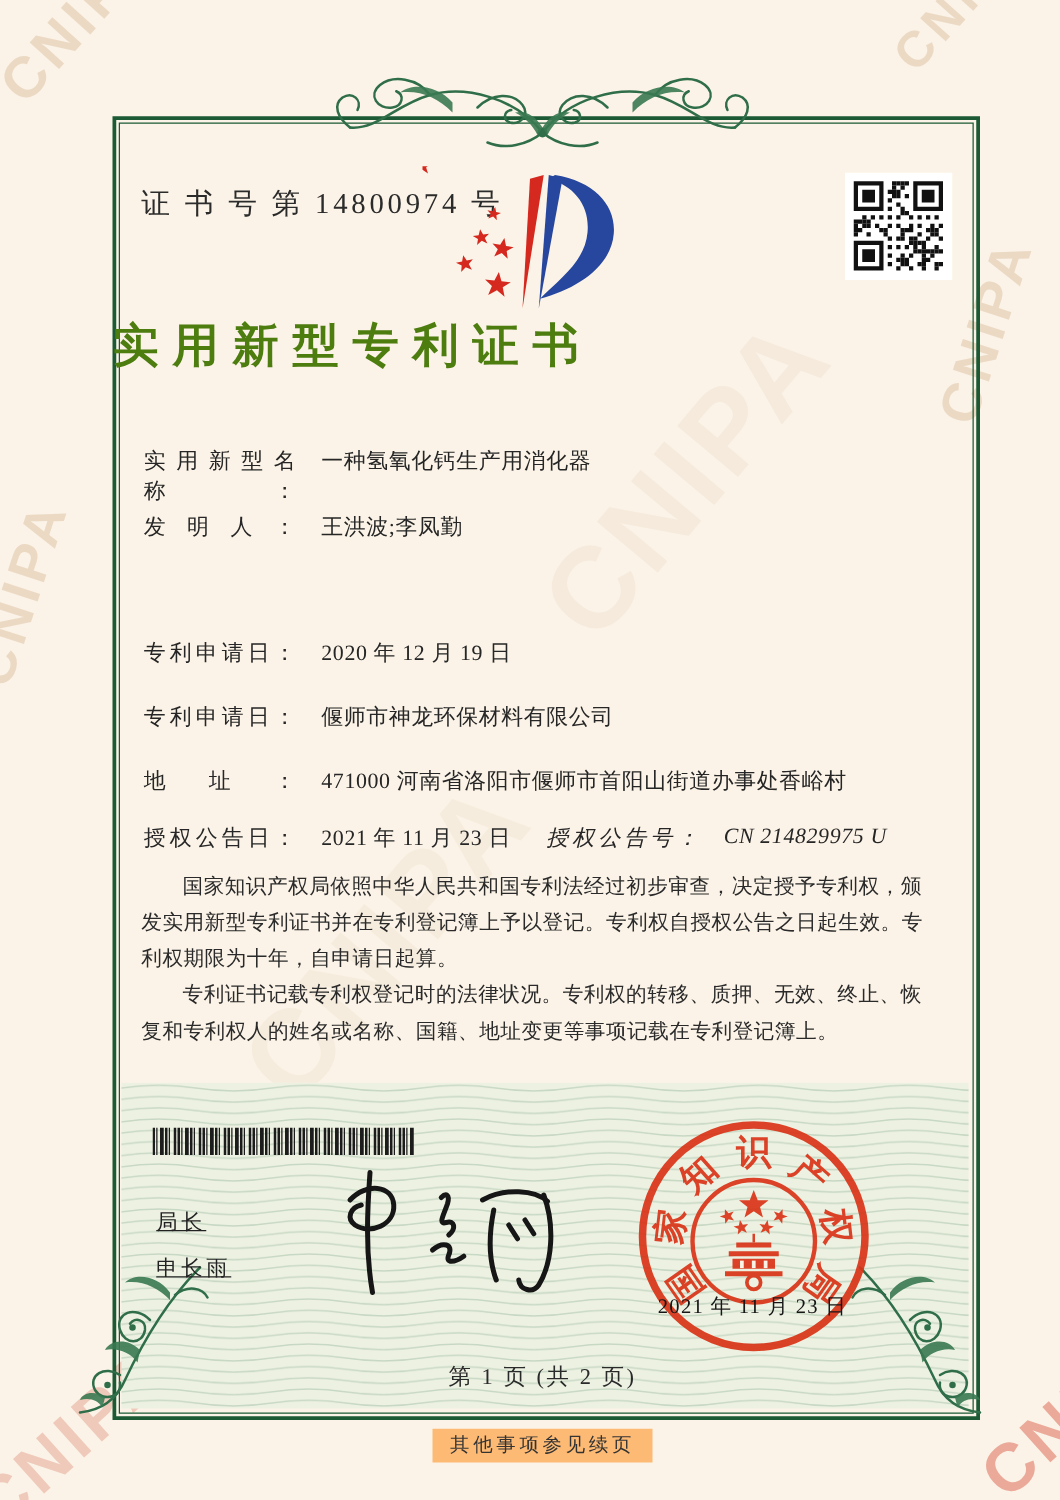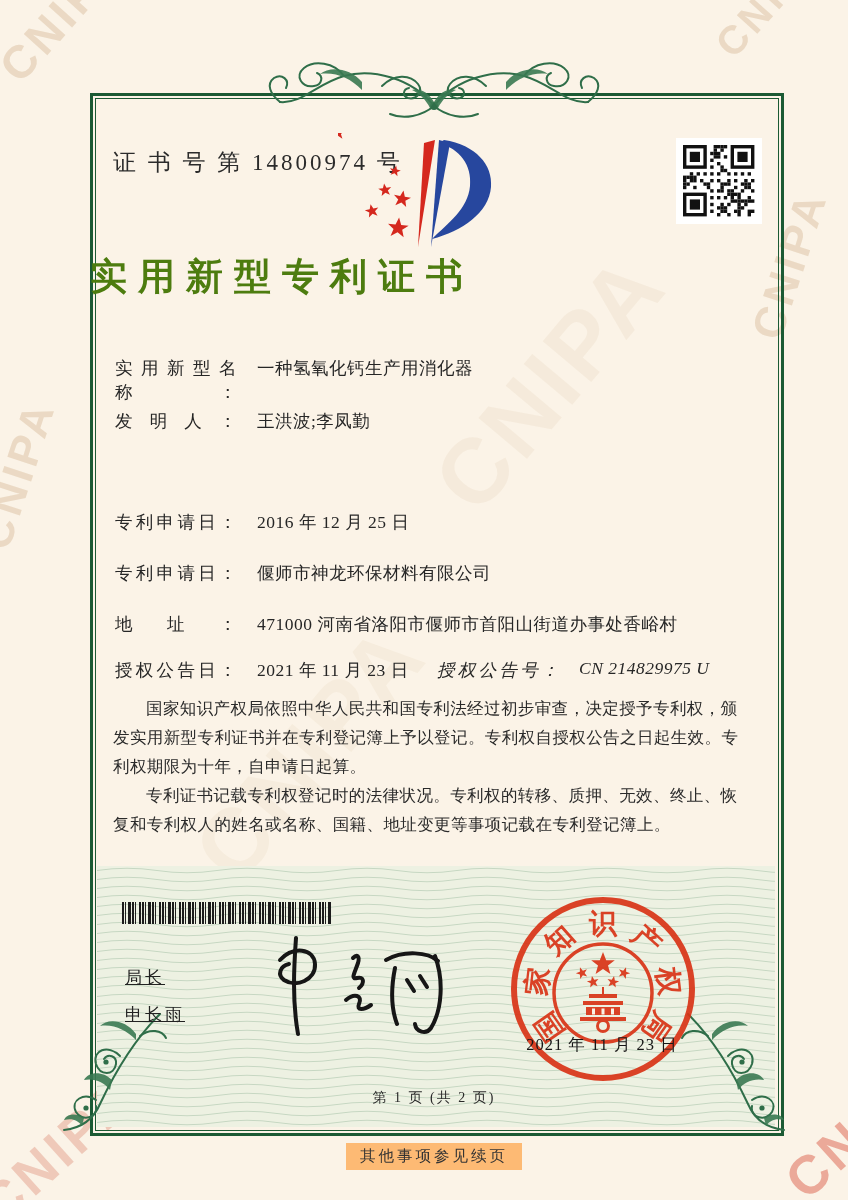--- a/index.html
+++ b/index.html
@@ -18,21 +18,21 @@
   .frow{position:absolute;left:115px;width:660px;font-size:17.5px;color:#262626;letter-spacing:0.5px;}
   .flabel{display:inline-block;width:122px;text-align:justify;text-align-last:justify;vertical-align:top;}
   .fvalue{margin-left:20px;}
   .fpair2{position:absolute;left:322px;top:0;font-style:italic;}
   .paras{position:absolute;left:113px;top:694px;width:638px;font-size:16.5px;line-height:1.76;
          color:#2a2a2a;letter-spacing:0.4px;}
   .paras p{margin:0;text-indent:2em;}
   .signer{position:absolute;left:125px;font-size:17px;letter-spacing:3px;color:#222;text-decoration:underline;}
   .sealdate{position:absolute;left:504px;top:1034px;width:196px;text-align:center;font-size:16.5px;
             letter-spacing:1px;color:#161616;z-index:6;}
-  .pageinfo{position:absolute;left:90px;top:1089px;width:688px;text-align:center;font-size:14px;
+  .pageinfo{position:absolute;left:90px;top:1089px;width:688px;text-align:center;font-size:18px;
             letter-spacing:2px;color:#2a2a2a;z-index:5;}
   .contnote{position:absolute;left:90px;top:1143px;width:688px;text-align:center;z-index:5;}
   .contnote span{display:inline-block;background:#fdba74;padding:3px 14px;font-size:15.5px;
                  letter-spacing:3px;color:#333;}
   .abs{position:absolute;}
   svg{display:block;}
 </style>
 </head>
 <body>
 
@@ -250,21 +250,21 @@
 
   <div class="title">实用新型专利证书</div>
 
   <div class="frow" style="top:356px">
     <span class="flabel">实用新型名称：</span><span class="fvalue">一种氢氧化钙生产用消化器</span>
   </div>
   <div class="frow" style="top:409px">
     <span class="flabel">发明人：</span><span class="fvalue">王洪波;李凤勤</span>
   </div>
   <div class="frow" style="top:510px">
-    <span class="flabel">专利申请日：</span><span class="fvalue">2016 年 12 月 25 日</span>
+    <span class="flabel">专利申请日：</span><span class="fvalue">2020 年 12 月 19 日</span>
   </div>
   <div class="frow" style="top:561px">
     <span class="flabel">专利申请日：</span><span class="fvalue">偃师市神龙环保材料有限公司</span>
   </div>
   <div class="frow" style="top:612px">
     <span class="flabel">地址：</span><span class="fvalue">471000  河南省洛阳市偃师市首阳山街道办事处香峪村</span>
   </div>
   <div class="frow" style="top:658px">
     <span class="flabel">授权公告日：</span><span class="fvalue">2021 年 11 月 23 日</span>
     <span class="fpair2">

